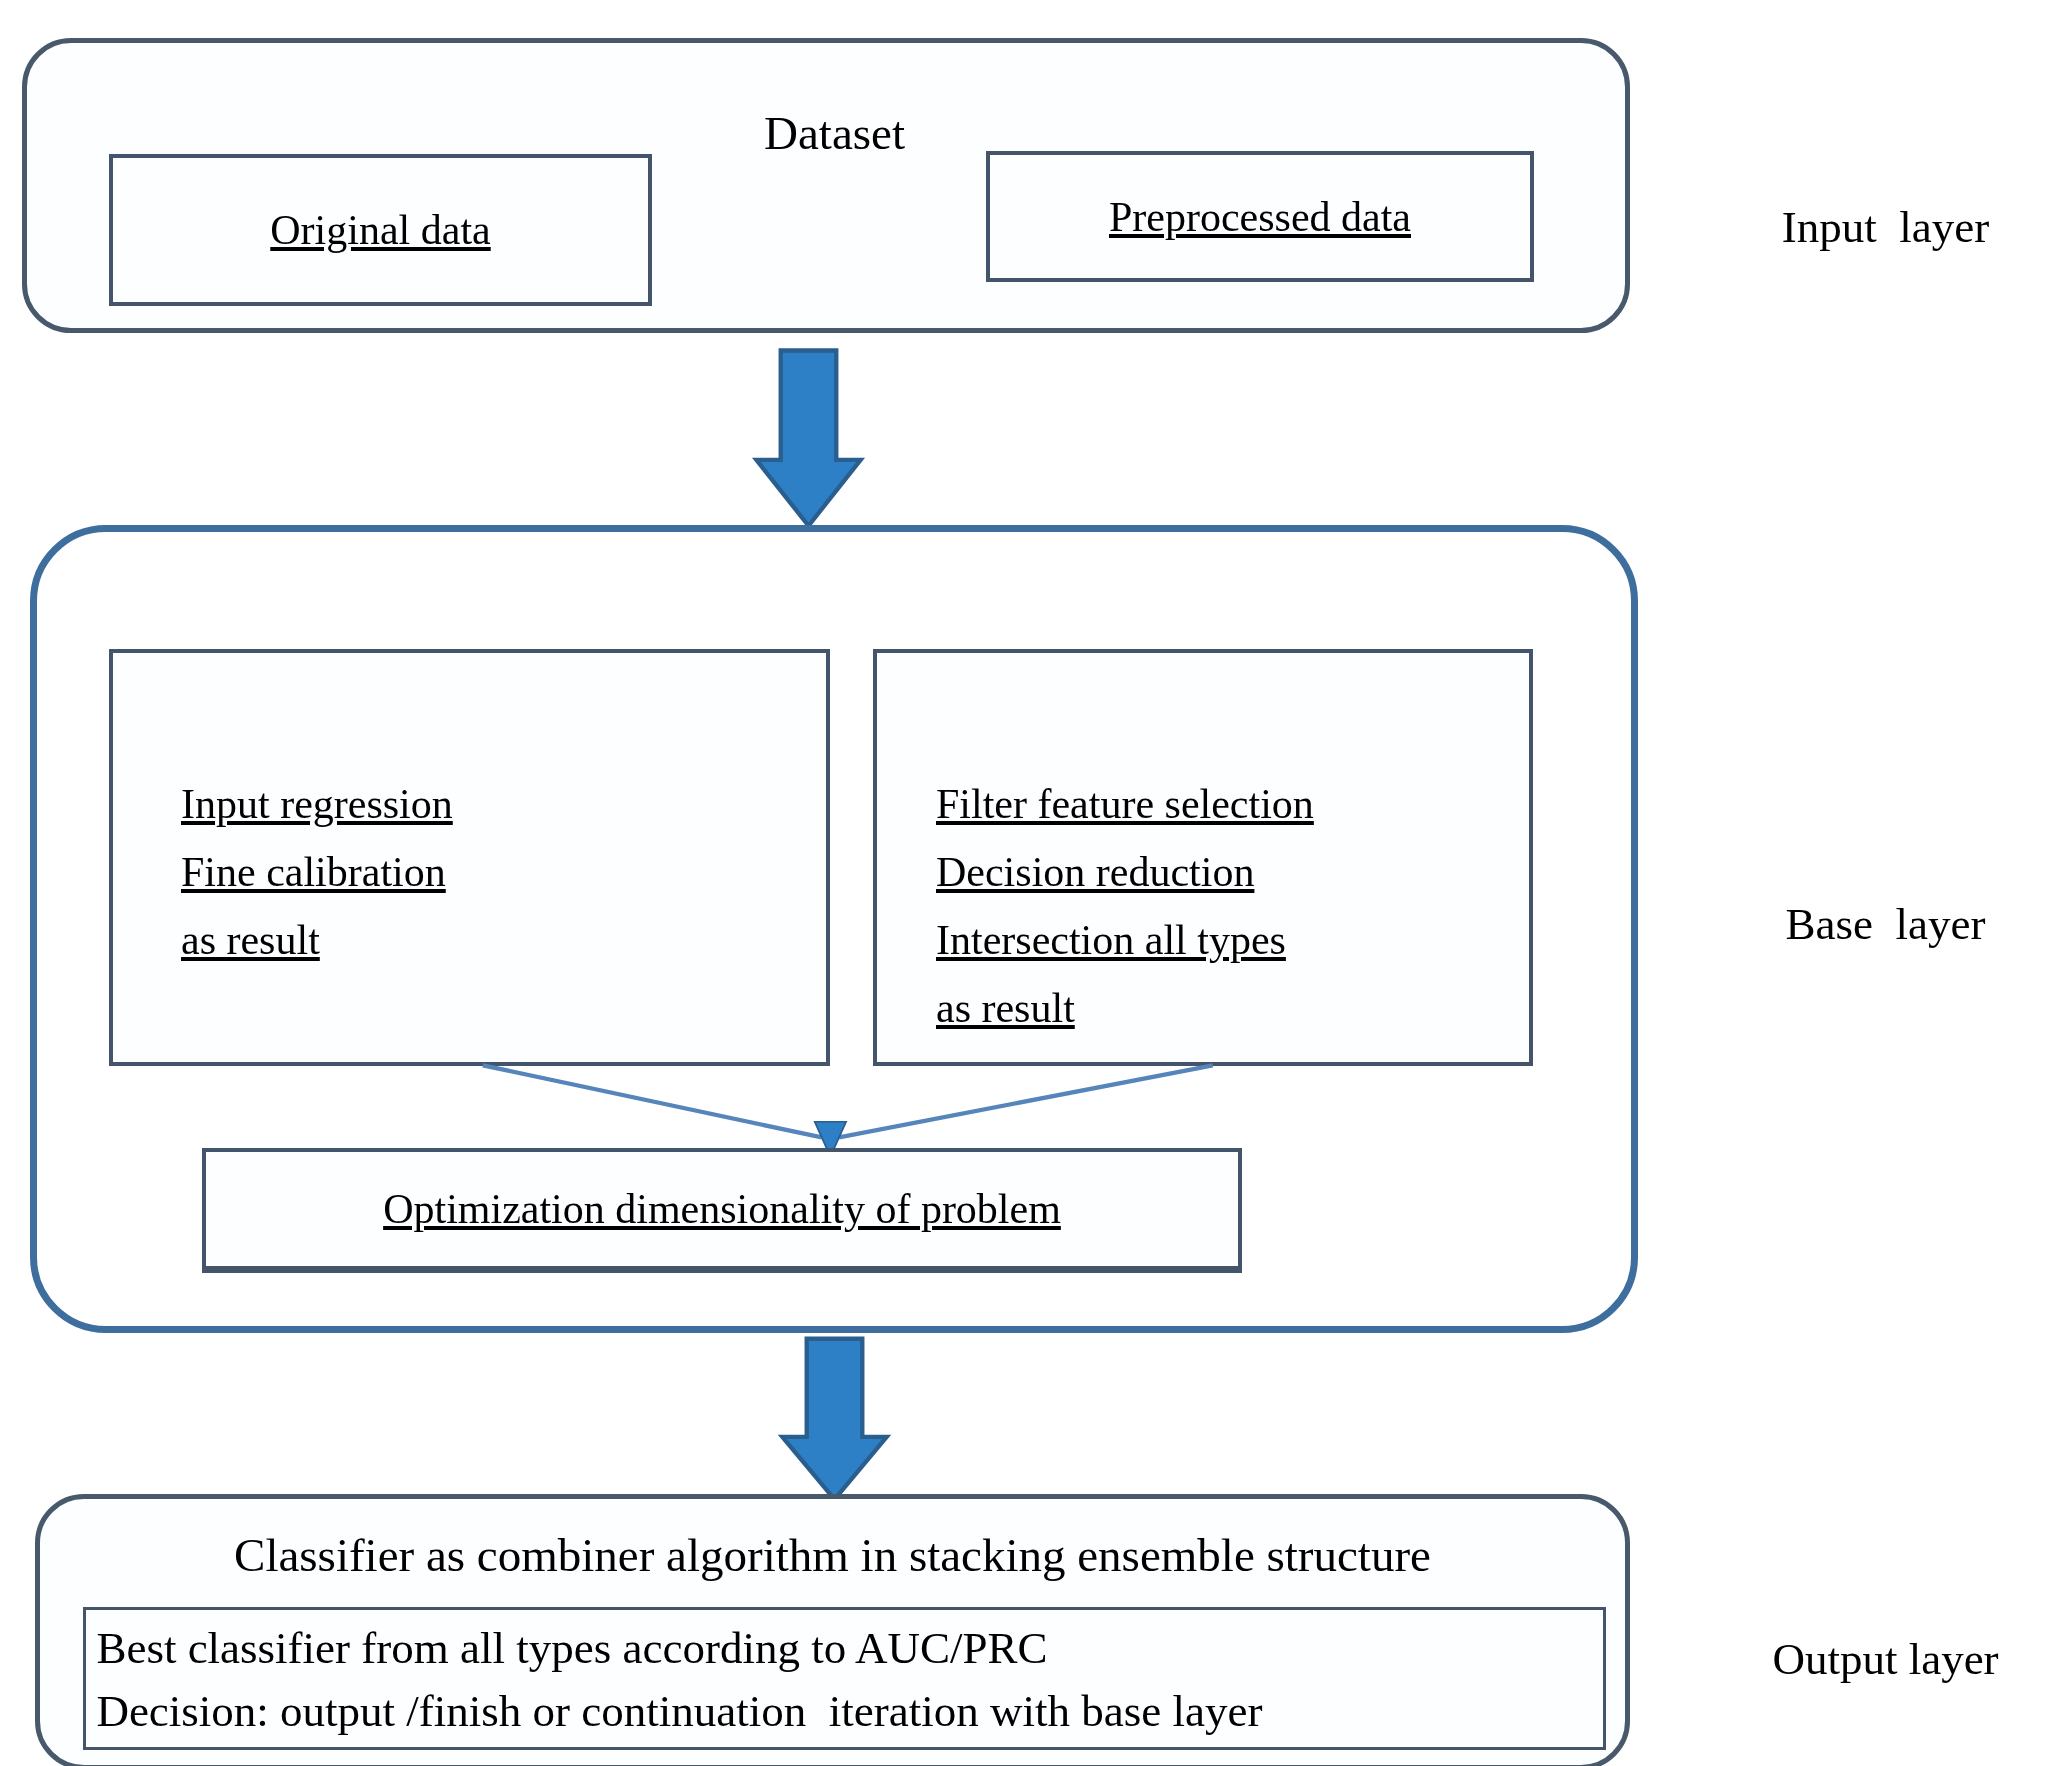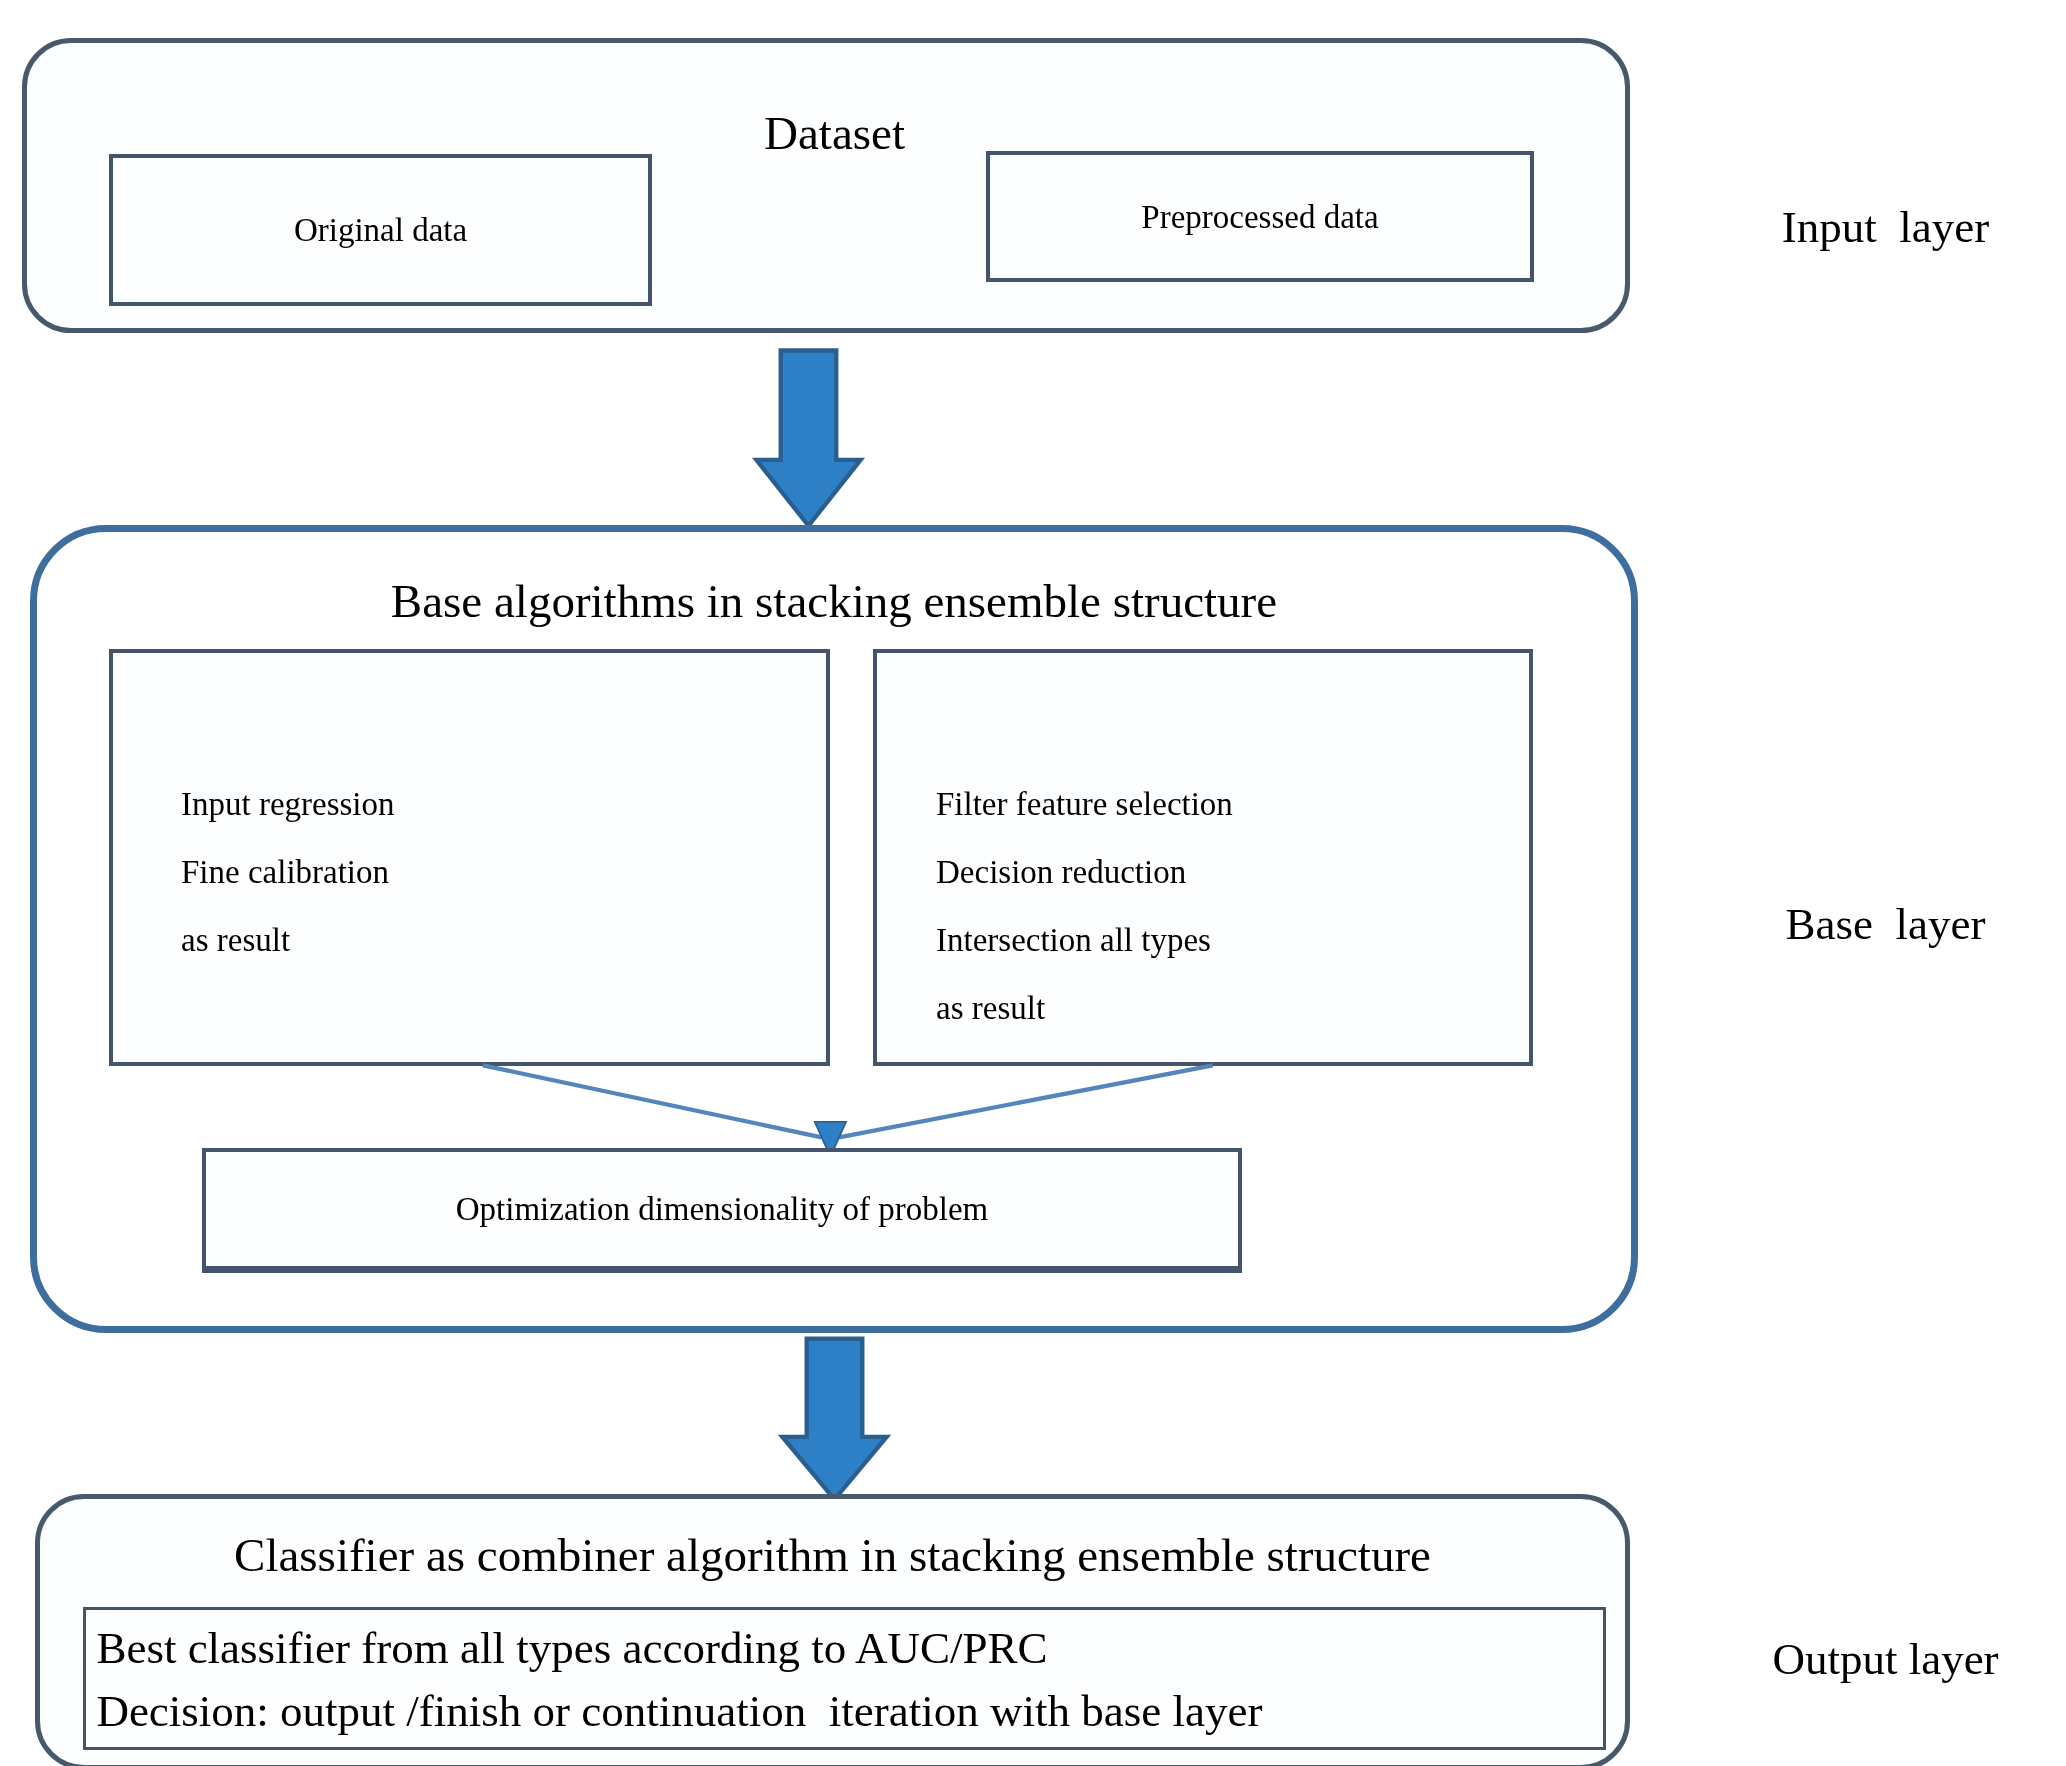--- a/index.html
+++ b/index.html
@@ -9,21 +9,21 @@
     overflow:hidden;
     margin-top:25px;
   }
   .abs{position:absolute;box-sizing:border-box;}
   
   .layer-box{border:5.2px solid #47596B;border-radius:49px;background:#fdfeff;}
   .base-box{border:7.8px solid #3E6E9E;border-radius:76px;background:#ffffff;}
   
   .inner-box{border:4.3px solid #44546A;background:#fdfeff;}
   .title{ text-align:center;font-size:47px;line-height:56px;white-space:pre;}
-  .body-text{font-size:33px;line-height:68px;white-space:pre;}
+  .body-text{font-size:42px;line-height:68px;white-space:pre;text-decoration:underline;}
   .center-text{display:flex;align-items:center;justify-content:center;text-align:center;}
   .side-label{font-size:45px;white-space:pre;text-align:center;}
   .bottom-lines{font-size:45px;line-height:63px;white-space:pre;}
   svg{display:block;}
 </style>
 </head>
 <body>
 
 <div class="canvas">
 
@@ -40,21 +40,20 @@
   </div>
 
   <div class="abs side-label" style="left:1703px;top:176px;width:365px;">Input  layer</div>
 
   <svg class="abs" style="left:739px;top:322px;" width="139" height="184" viewBox="0 0 160 212">
     <polygon points="48,4 112,4 112,130 140,130 80,206 20,130 48,130" fill="#2E80C6" stroke="#2A5E8F" stroke-width="5" stroke-linejoin="miter"></polygon>
   </svg>
 
   <div class="abs base-box" style="left:30px;top:500px;width:1608px;height:808px;"></div>
 
-  <div class="abs title" style="left:30px;top:548px;width:1608px;">Base algorithms in stacking ensemble structure</div>
 
   <div class="abs inner-box" style="left:109px;top:624px;width:721px;height:417px;padding:117px 0 0 68px;">
     <div class="body-text">Input regression</div>
     <div class="body-text">Fine calibration</div>
     <div class="body-text">as result</div>
   </div>
 
   <div class="abs inner-box" style="left:873px;top:624px;width:660px;height:417px;padding:117px 5px 0 59px;">
     <div class="body-text">Filter feature selection</div>
     <div class="body-text">Decision reduction</div>

